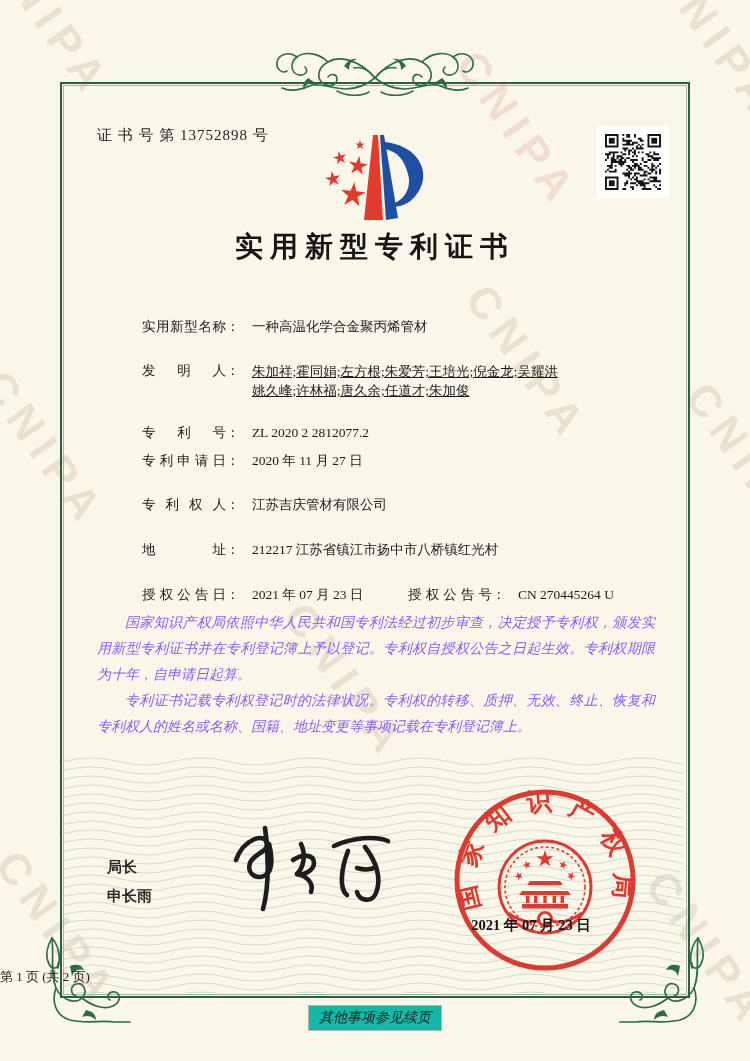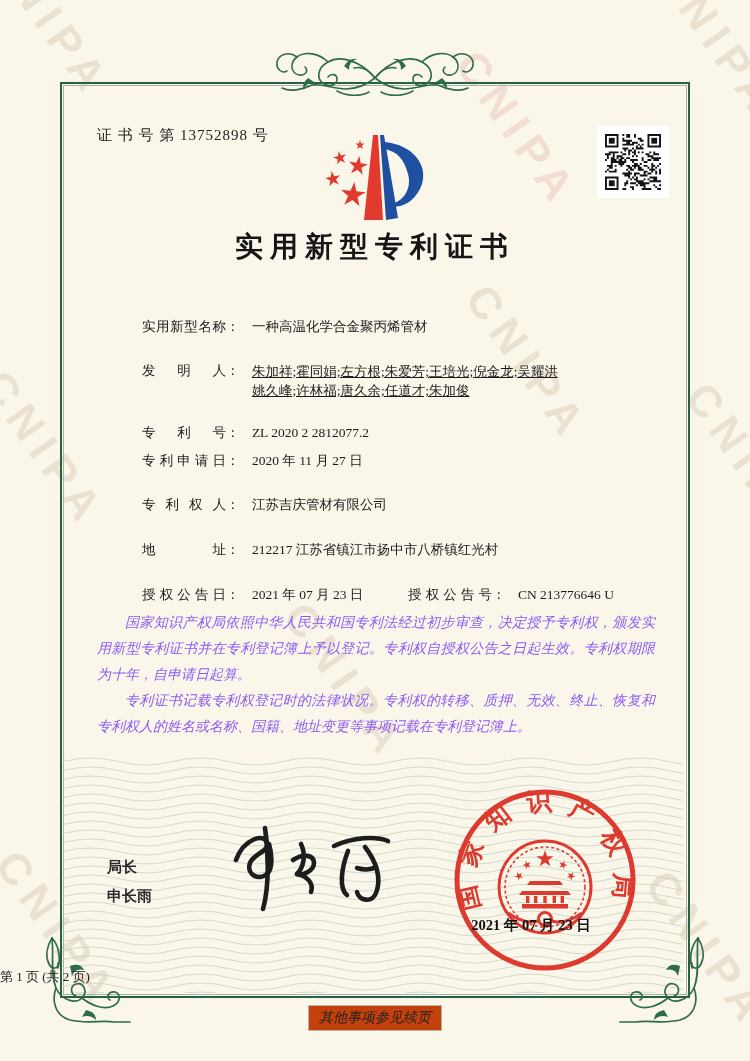--- a/index.html
+++ b/index.html
@@ -40,21 +40,21 @@
              font-size:15px;font-weight:600;color:#2a2a2a;}
   .sig-name{position:absolute;left:107px;top:887px;font-family:"Liberation Sans",sans-serif;
             font-size:15px;font-weight:600;color:#2a2a2a;}
   .signature{position:absolute;left:208px;top:816px;}
   
   .seal{position:absolute;left:450px;top:785px;opacity:.95;}
   .seal-date{position:absolute;left:441px;top:916px;width:180px;text-align:center;
              font-size:14.5px;font-weight:600;color:#111;}
   
   .pageno{position:absolute;left:0;top:968px;width:598px;text-align:left;font-size:13px;color:#222;}
-  .note{position:absolute;left:50%;top:1005px;transform:translateX(-50%);background:#c2410c;
+  .note{position:absolute;left:50%;top:1005px;transform:translateX(-50%);background:#14b8a6;
         border:1px solid #b9b3a4;padding:3px 10px;font-size:14px;font-style:italic;color:#222;
         white-space:nowrap;}
 </style>
 </head>
 <body>
 
 <div class="page">
 
   <span class="wm" style="left:-40px;top:-6px">CNIPA</span>
   <span class="wm" style="left:628px;top:14px">CNIPA</span>
@@ -176,21 +176,21 @@
   <div class="row" style="top:541px">
     <span class="lbl">地址</span><span class="colon">：</span>
     <span class="val">212217 江苏省镇江市扬中市八桥镇红光村</span>
   </div>
 
   <div class="row" style="top:586px;width:556px">
     <span class="lbl">授权公告日</span><span class="colon">：</span>
     <span class="val">2021 年 07 月 23 日</span>
     <span class="pair2">
       <span class="lbl">授权公告号</span><span class="colon">：</span>
-      <span class="val">CN 213776646 U</span>
+      <span class="val">CN 270445264 U</span>
     </span>
   </div>
 
   <div class="body-text">
     <p>国家知识产权局依照中华人民共和国专利法经过初步审查，决定授予专利权，颁发实用新型专利证书并在专利登记簿上予以登记。专利权自授权公告之日起生效。专利权期限为十年，自申请日起算。</p>
     <p>专利证书记载专利权登记时的法律状况。专利权的转移、质押、无效、终止、恢复和专利权人的姓名或名称、国籍、地址变更等事项记载在专利登记簿上。</p>
   </div>
 
   <div class="sig-title">局长</div>
   <div class="sig-name">申长雨</div>

